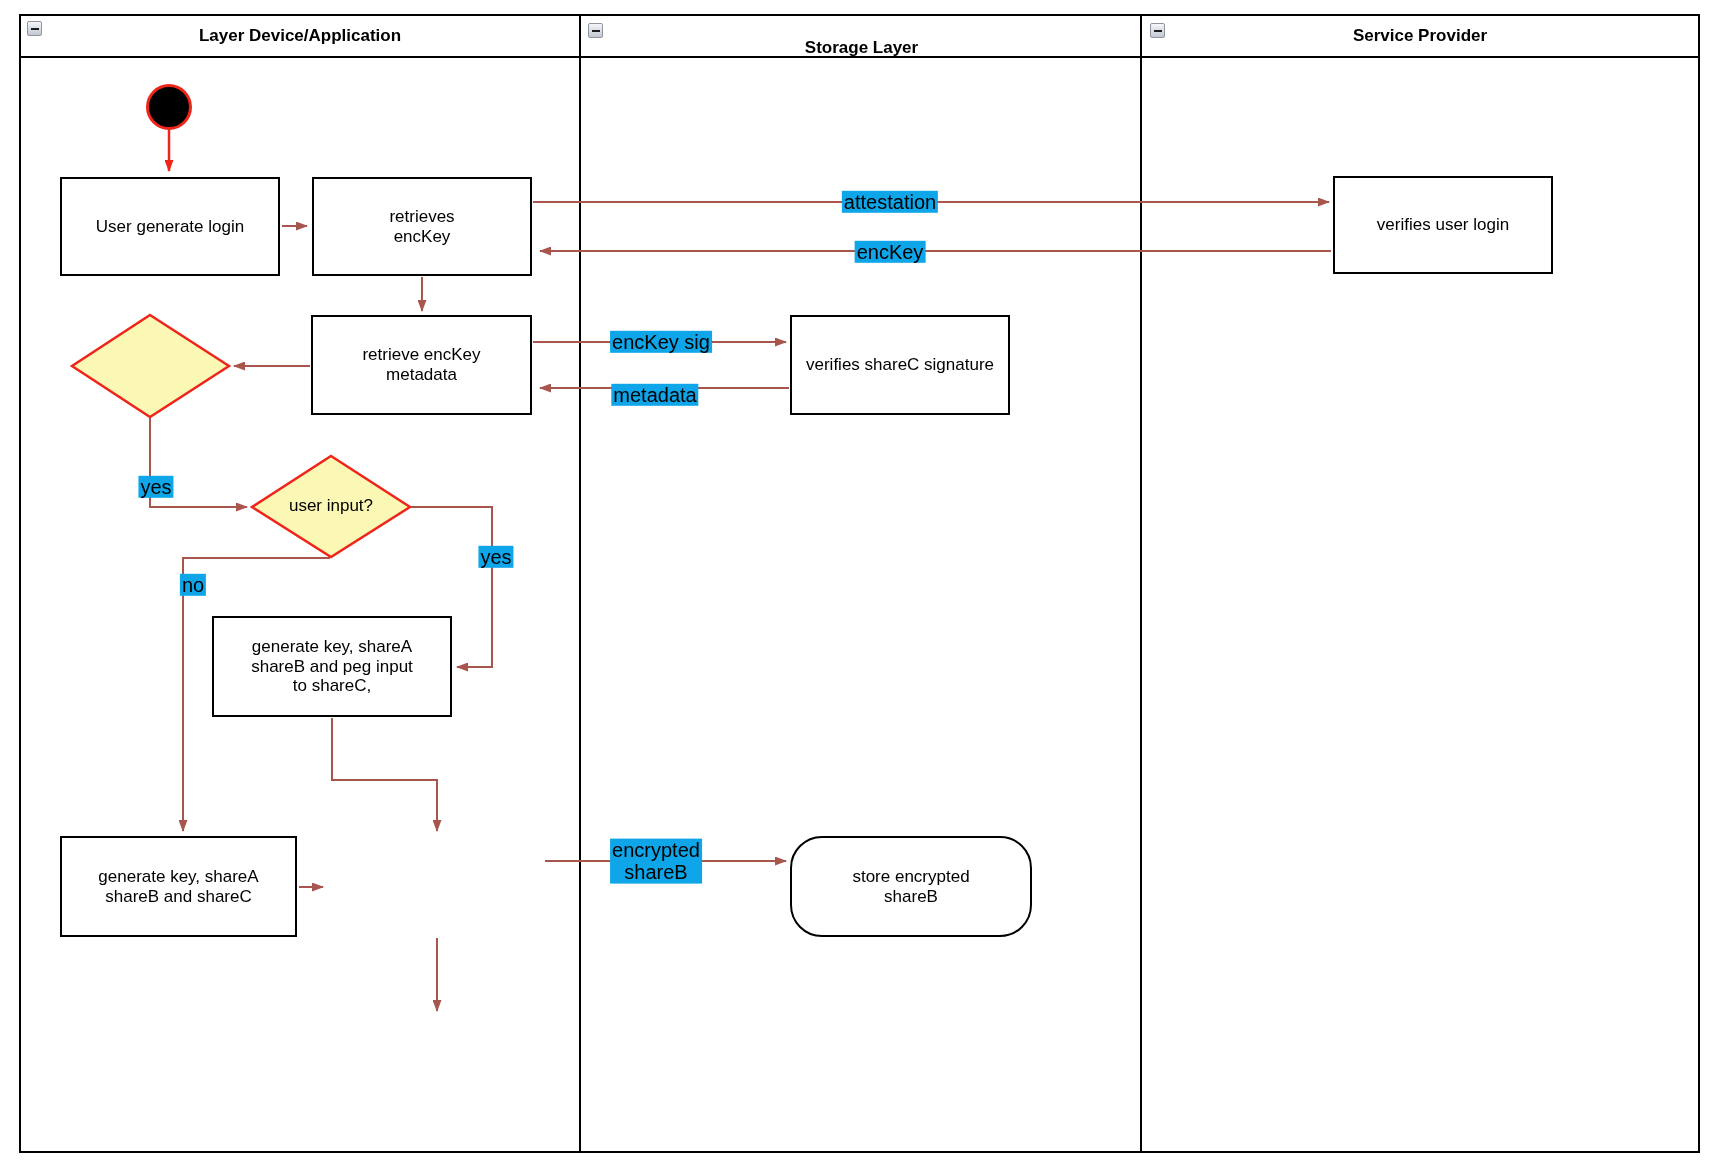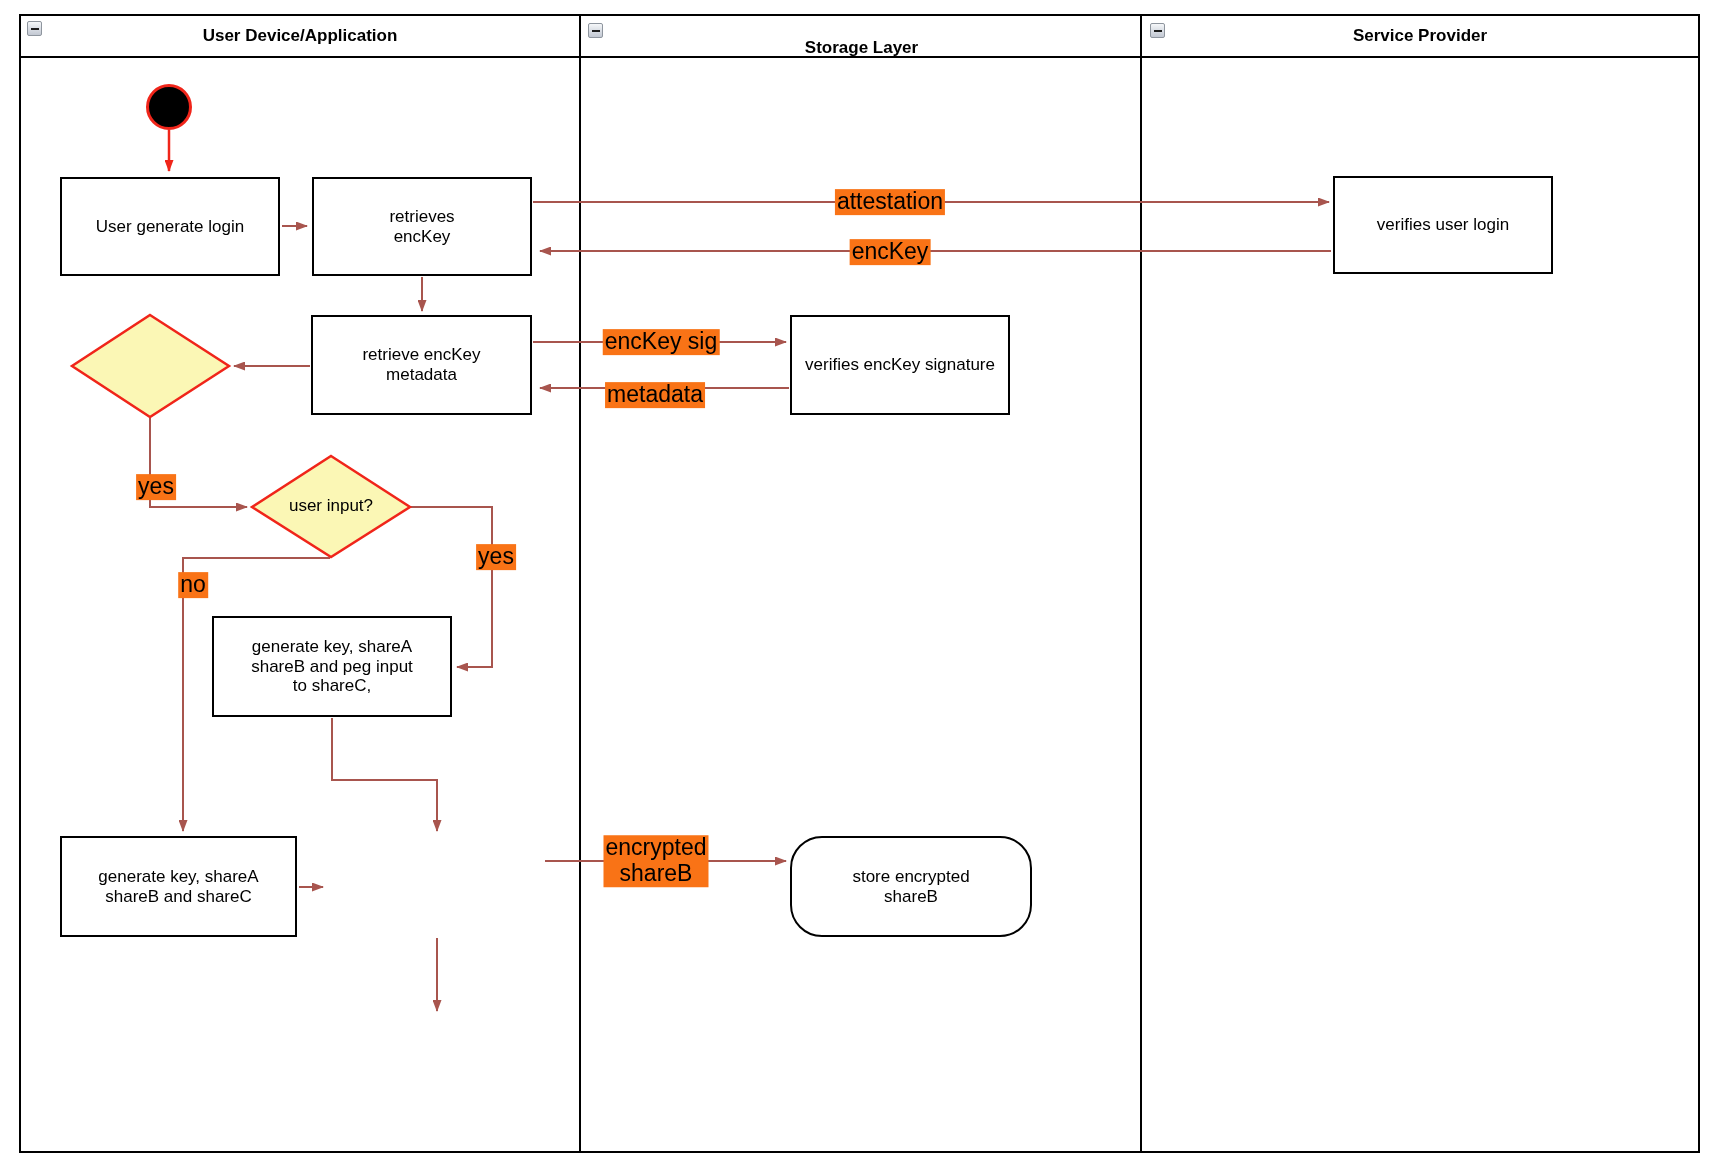--- a/index.html
+++ b/index.html
@@ -15,40 +15,40 @@
             background:linear-gradient(180deg,#f5f7f9 0%,#dde1e7 45%,#c2c8d2 100%);
             display:flex;align-items:center;justify-content:center;}
   .collapse .minus{width:8px;height:2px;background:#1c1c1c;}
   .node{border:2px solid #000;background:#fff;display:flex;align-items:center;
         justify-content:center;text-align:center;font-size:17px;line-height:1.16;
         color:#000;white-space:pre-line;}
   .nowrap{white-space:nowrap;}
   .start{border-radius:50%;background:#000;border:3px solid var(--hl);}
   .dlabel{display:flex;align-items:center;justify-content:center;text-align:center;
           font-size:17px;line-height:1.15;color:#000;white-space:pre-line;}
-  .elabel{transform:translate(-50%,-50%);background:#f97316;padding:0 2px;
-          font-size:23px;line-height:1.12;color:#000;text-align:center;white-space:pre-line;}
+  .elabel{transform:translate(-50%,-50%);background:#0ea5e9;padding:0 2px;
+          font-size:20px;line-height:1.12;color:#000;text-align:center;white-space:pre-line;}
   svg{position:absolute;left:0;top:0;}
   .edge{stroke:var(--edge);stroke-width:2;fill:none;}
   .edge-hl{stroke:var(--hl);stroke-width:2.5;fill:none;}
   .mh{fill:var(--edge);}
   .mh-red{fill:var(--hl);}
   .diamond{fill:var(--dfill);stroke:var(--hl);stroke-width:2.5;}
 </style>
 </head>
 <body>
 
 <div id="canvas">
 
   <div class="abs frame" style="left:19px;top:14px;width:1681px;height:1139px;"></div>
   <div class="abs hline" style="left:19px;top:56px;width:1681px;"></div>
   <div class="abs vline" style="left:579px;top:14px;height:1139px;"></div>
   <div class="abs vline" style="left:1140px;top:14px;height:1139px;"></div>
 
-  <div class="abs lane-title" style="left:19px;top:14px;width:562px;height:44px;">User Device/Application</div>
+  <div class="abs lane-title" style="left:19px;top:14px;width:562px;height:44px;">Layer Device/Application</div>
   <div class="abs lane-title" style="left:581px;top:14px;width:561px;height:44px;margin-top:12px;">Storage Layer</div>
   <div class="abs lane-title" style="left:1142px;top:14px;width:556px;height:44px;text-align:right;">Service Provider</div>
 
   <div class="abs collapse" style="left:27px;top:21px;">
       <div class="minus"></div>
     </div>
   <div class="abs collapse" style="left:588px;top:23px;">
       <div class="minus"></div>
     </div>
   <div class="abs collapse" style="left:1150px;top:23px;">
@@ -86,21 +86,21 @@
   </svg>
 
   <div class="abs start" style="left:146px;top:84px;width:46px;height:46px;"></div>
 
   <div class="abs node" style="left:60px;top:177px;width:220px;height:99px;">User generate login</div>
   <div class="abs node" style="left:312px;top:177px;width:220px;height:99px;">retrieves
 encKey</div>
   <div class="abs node" style="left:1333px;top:176px;width:220px;height:98px;">verifies user login</div>
   <div class="abs node" style="left:311px;top:315px;width:221px;height:100px;">retrieve encKey
 metadata</div>
-  <div class="abs node nowrap" style="left:790px;top:315px;width:220px;height:100px;">verifies encKey signature</div>
+  <div class="abs node nowrap" style="left:790px;top:315px;width:220px;height:100px;">verifies shareC signature</div>
   <div class="abs node" style="left:212px;top:616px;width:240px;height:101px;">generate key, shareA
 shareB and peg input
 to shareC,</div>
   <div class="abs node" style="left:60px;top:836px;width:237px;height:101px;">generate key, shareA
 shareB and shareC</div>
   <div class="abs node" style="left:790px;top:836px;width:242px;height:101px;border-radius:32px;">store encrypted
 shareB</div>
 
   <div class="abs dlabel" style="left:256px;top:486px;width:150px;height:40px;">user input?</div>
 

